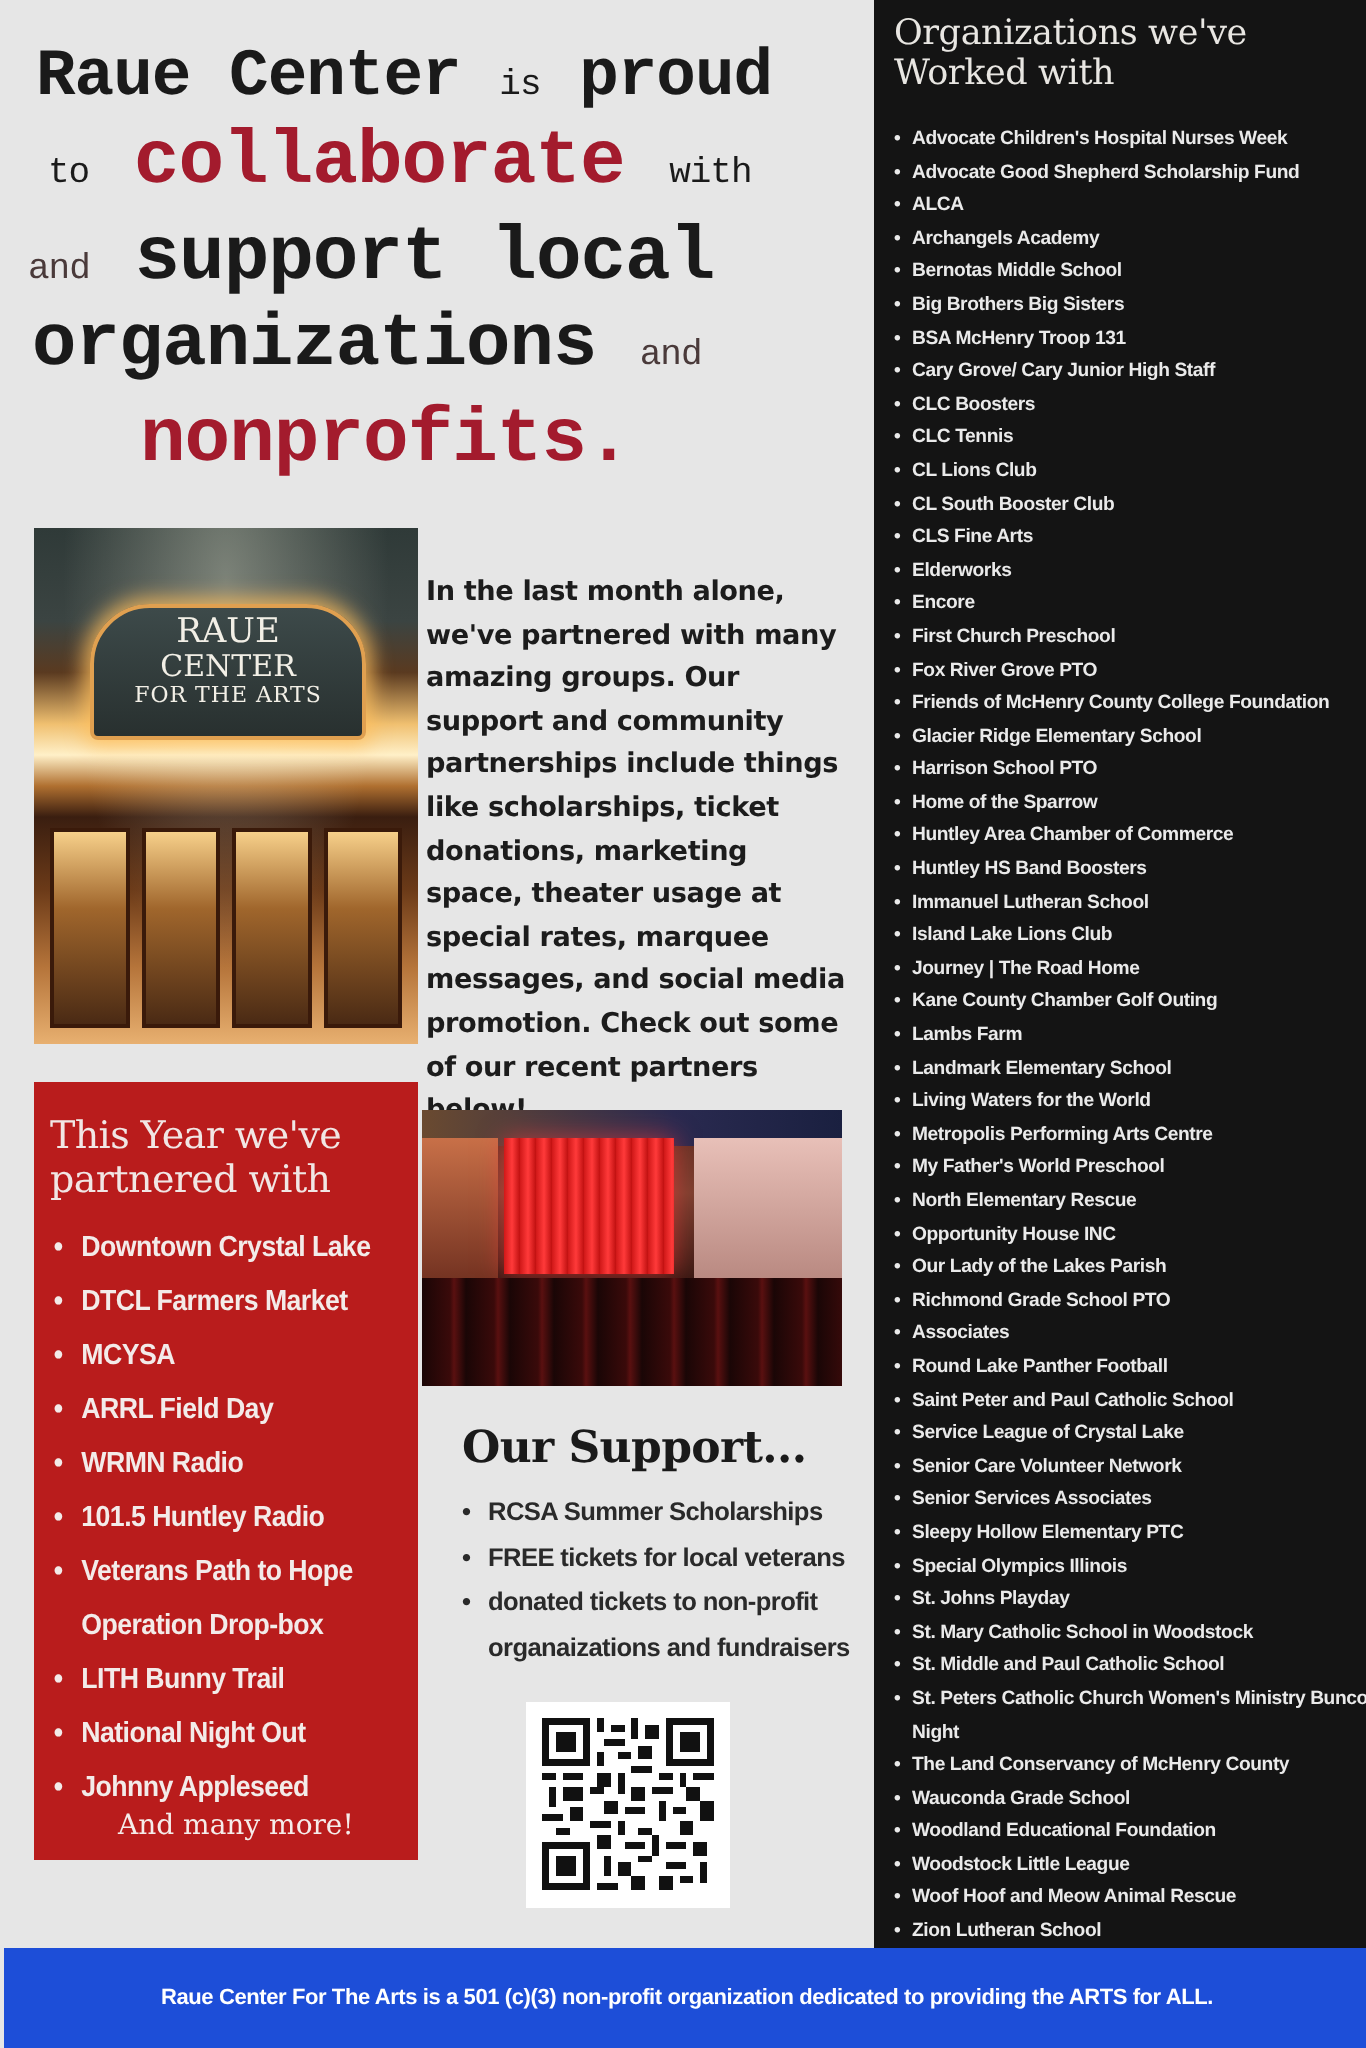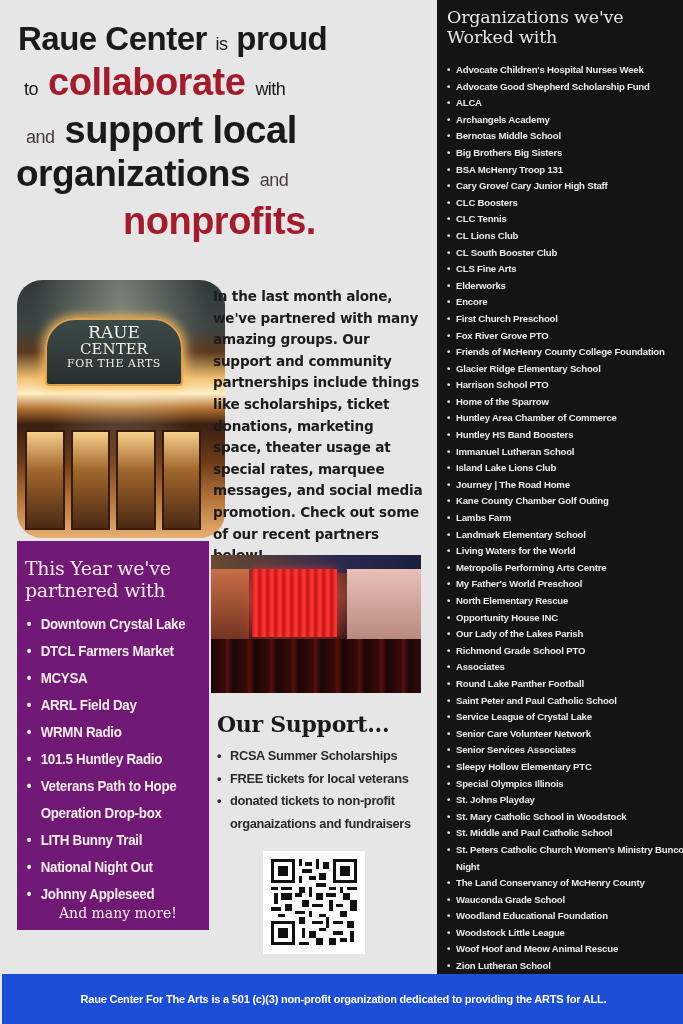--- a/index.html
+++ b/index.html
@@ -1,67 +1,66 @@
 <!DOCTYPE html>
 <html><head>
 <meta charset="utf-8">
 <style>
   * { box-sizing: border-box; margin: 0; padding: 0; }
   html, body { width: 683px; height: 1024px; overflow: hidden; }
   body { background: #e6e6e6; font-family: "Liberation Sans", sans-serif; position: relative; }
 
   
-  .headline { position: absolute; left: 14px; top: 22px; width: 400px; font-family: Liberation Sans, sans-serif; font-weight: bold; color: #1a1a1a; letter-spacing: -0.5px; }
+  .headline { position: absolute; left: 14px; top: 22px; width: 400px; font-family: Liberation Mono, monospace; font-weight: bold; color: #1a1a1a; letter-spacing: -0.5px; }
   .headline .line { display: block; white-space: nowrap; line-height: 1; }
   .headline .l1 { font-size: 33px; margin-left: 4px; }
   .headline .l2 { font-size: 38px; margin-left: 10px; margin-top: 8px; }
-  .headline .l3 { font-size: 38px; margin-left: 12px; margin-top: 10px; }
+  .headline .l3 { font-size: 38px; margin-left: 0; margin-top: 10px; }
   .headline .l4 { font-size: 37px; margin-left: 2px; margin-top: 6px; }
-  .headline .l5 { font-size: 38px; margin-left: 109px; margin-top: 10px; }
+  .headline .l5 { font-size: 38px; margin-left: 56px; margin-top: 10px; }
   .headline .sm { font-size: 18px; font-weight: normal; color: #4a3a3a; }
   .headline .sm.dark { color: #1a1a1a; }
   .headline .red { color: #a31b2d; }
 
   
-  .marquee-img { position: absolute; left: 17px; top: 280px; width: 208px; height: 258px; overflow: hidden;
+  .marquee-img { position: absolute; left: 17px; top: 264px; width: 192px; height: 258px; overflow: hidden;
     background:
       radial-gradient(ellipse at 50% 10%, rgba(255,255,230,0.35) 0%, rgba(0,0,0,0) 60%),
       linear-gradient(180deg, #2f3a38 0%, #3b4442 18%, #5a3a20 28%, #f0c070 38%, #fff0c8 44%, #b07030 50%, #3a1e10 56%, #6b3a18 70%, #b5743a 85%, #e8b070 100%);
-    border-radius: 25px;
   }
   .marquee-sign { position: absolute; left: 28px; top: 38px; width: 138px; height: 68px; background: linear-gradient(180deg,#3d4a4a,#28302f); border: 2px solid #e0a050; border-radius: 30px 30px 4px 4px; box-shadow: 0 0 10px 3px rgba(255,190,90,0.8); text-align: center; color: #f2efe6; font-family: "DejaVu Serif", serif; }
   .marquee-sign .s1 { font-size: 17px; line-height: 17px; margin-top: 4px; display:block; }
   .marquee-sign .s2 { font-size: 15px; line-height: 16px; display:block; }
   .marquee-sign .s3 { font-size: 11px; line-height: 14px; display:block; letter-spacing: 0.5px; }
   .marquee-doors { position: absolute; left: 8px; top: 150px; width: 176px; height: 100px; display: flex; gap: 6px; }
   .marquee-doors span { flex: 1; background: linear-gradient(180deg, #f7d08a 0%, #a0662c 40%, #4a2a14 100%); border: 2px solid #3a1a0a; }
 
   
   .intro { position: absolute; left: 213px; top: 286px; width: 212px; font-family: "DejaVu Sans", sans-serif; font-weight: bold; font-size: 13.6px; line-height: 21.6px; color: #1c1c1c; letter-spacing: -0.2px; }
 
   
-  .partner-box { position: absolute; left: 17px; top: 541px; width: 192px; height: 389px; background: #701a75; color: #f3ebe9; padding: 16px 0 0 8px; }
+  .partner-box { position: absolute; left: 17px; top: 541px; width: 192px; height: 389px; background: #b91c1c; color: #f3ebe9; padding: 16px 0 0 8px; }
   .partner-box h2 { font-family: "DejaVu Serif", serif; font-weight: normal; font-size: 19px; line-height: 22px; color: #f1e6e4; letter-spacing: -0.3px; }
   .partner-box ul { list-style: none; margin-top: 10px; }
   .partner-box li { font-family: "Liberation Sans", sans-serif; font-weight: bold; font-size: 14.5px; line-height: 27px; position: relative; padding-left: 17px; white-space: nowrap; letter-spacing: -0.3px; transform: scaleX(0.92); transform-origin: left; }
   .partner-box li::before { content: "•"; position: absolute; left: 2px; top: 0; }
   .partner-box li .cont { display: block; }
   .partner-box .more { font-family: "DejaVu Serif", serif; font-size: 14px; line-height: 16px; margin-left: 34px; margin-top: -3px; color: #f5ecea; }
 
   
   .theater-img { position: absolute; left: 211px; top: 555px; width: 210px; height: 138px; overflow: hidden;
     background: linear-gradient(180deg, #5a2a20 0%, #7a4030 30%, #3a1a14 60%, #150606 100%); }
   .theater-img .ceiling { position:absolute; left:0; top:0; width:100%; height:18px; background: linear-gradient(90deg,#6a4a30,#2a2a50 60%, #1a2040); }
   .theater-img .curtain { position: absolute; left: 41px; top: 14px; width: 85px; height: 68px; background: repeating-linear-gradient(90deg, #d01818 0px, #ff3a3a 4px, #c01010 8px); box-shadow: 0 0 12px rgba(255,60,60,0.6); }
   .theater-img .wall { position: absolute; left: 136px; top: 14px; width: 74px; height: 72px; background: linear-gradient(180deg,#e8c0b8,#b88880); }
   .theater-img .wall-left { position:absolute; left:0; top:14px; width:38px; height:74px; background: linear-gradient(180deg,#c87048,#703020); }
   .theater-img .seats { position: absolute; left: 0; top: 84px; width: 100%; height: 54px; background: repeating-linear-gradient(90deg, #1a0606 0px, #3a0a0a 14px, #5a1010 16px, #1a0606 22px); }
 
   
-  .support { position: absolute; left: 217px; top: 711px; width: 210px; }
+  .support { position: absolute; left: 231px; top: 711px; width: 210px; }
   .support h2 { font-family: "DejaVu Serif", serif; font-weight: bold; font-size: 22px; line-height: 26px; color: #1a1a1a; letter-spacing: -0.3px; }
   .support ul { list-style: none; margin-top: 8px; }
   .support li { font-family: "Liberation Sans", sans-serif; font-weight: bold; font-size: 12.8px; line-height: 22.5px; color: #2a2a2a; position: relative; padding-left: 13px; letter-spacing: -0.3px; }
   .support li::before { content: "•"; position: absolute; left: 0; top: 0; }
 
   
   .qr { position: absolute; left: 263px; top: 851px; width: 102px; height: 103px; background: #ffffff; padding: 8px; }
   .qr svg { width: 86px; height: 86px; display: block; }
 
   

